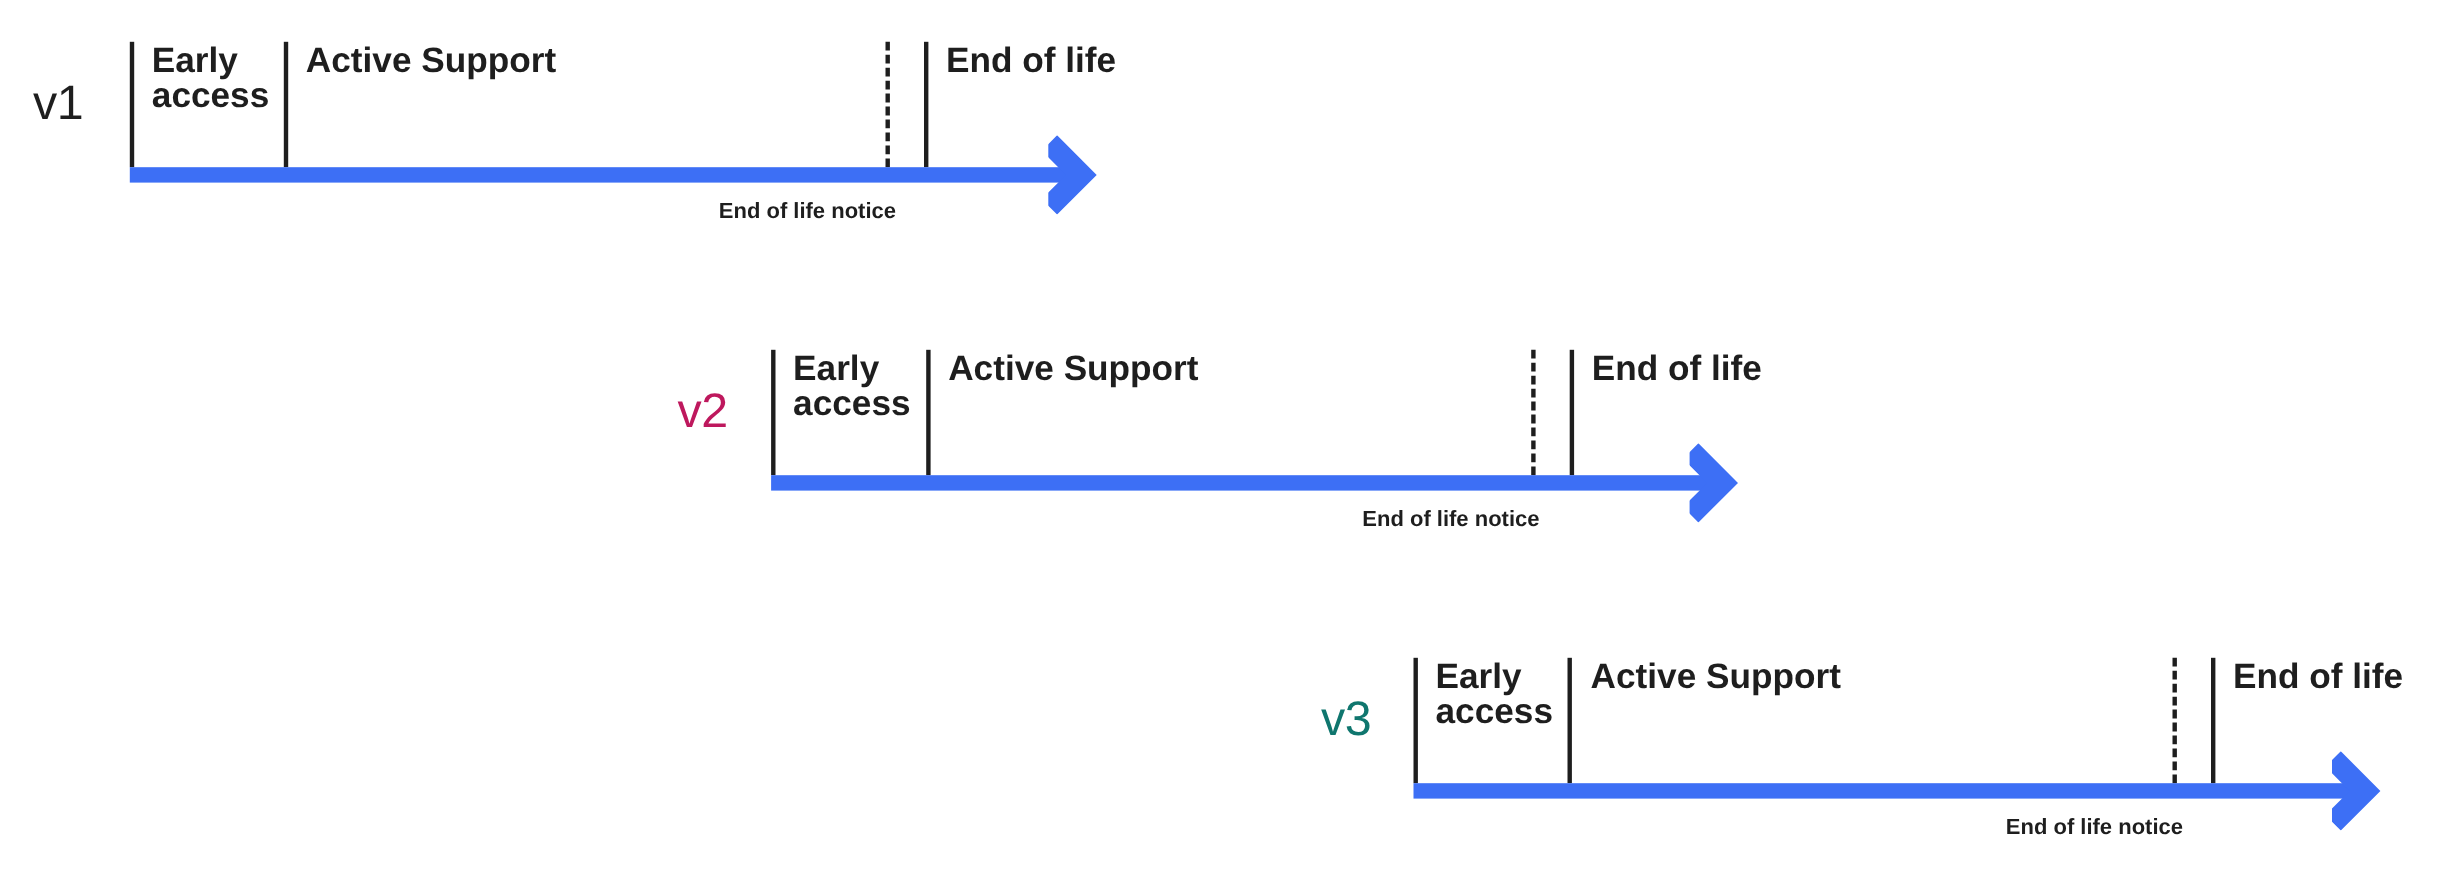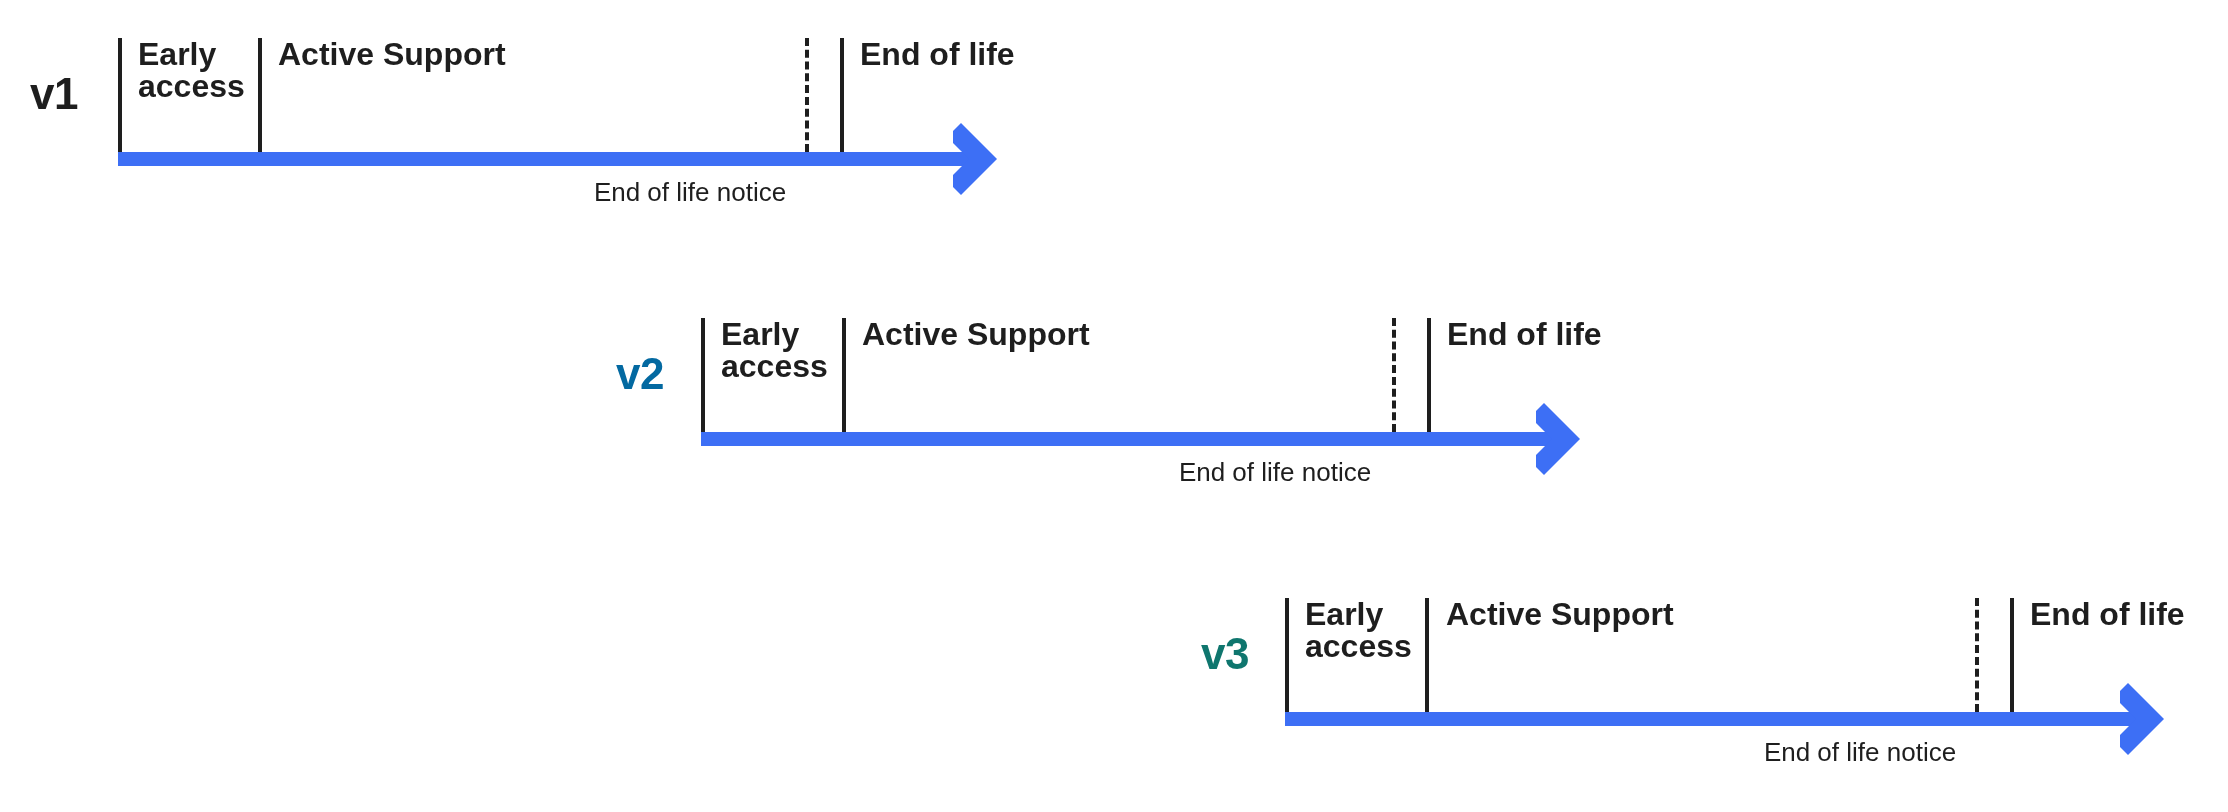--- a/index.html
+++ b/index.html
@@ -26,21 +26,21 @@
     left: 0;
     top: 0;
     width: 2228px;
     height: 0;
   }
 
   
   .version-label {
     position: absolute;
     font-size: 44px;
-    font-weight: 700;
+    font-weight: 400;
     line-height: 1;
     color: #1e1e1e;
     letter-spacing: -0.5px;
     white-space: nowrap;
   }
 
   
   .phase-divider {
     position: absolute;
     width: 4px;
@@ -60,26 +60,27 @@
     font-size: 32px;
     font-weight: 700;
     line-height: 32px;
     color: #1e1e1e;
     white-space: pre-line;
   }
 
   
   .notice-label {
     position: absolute;
-    font-size: 26px;
-    font-weight: 400;
+    font-size: 20px;
+    font-weight: 700;
     line-height: 32px;
     color: #1e1e1e;
     white-space: nowrap;
     transform: translateX(-50%);
+    margin-left: 44px;
   }
 
   
   .timeline-bar {
     position: absolute;
     height: 14px;
     background: #3d6ff5;
   }
 
   
@@ -105,21 +106,21 @@
       <div class="phase-label" style="left: 860px; top: 38px; color: rgb(30, 30, 30);">End of life</div>
       <div class="timeline-bar" style="left: 118px; top: 152px; width: 857px; background: rgb(61, 111, 245);"></div>
       <div class="timeline-arrow" style="left: 953px; top: 123px; width: 62px; height: 72px;">
         <svg width="62" height="72" viewBox="0 0 62 72">
           <path d="M8 0 L44 36 L8 72 L-6 58 L16 36 L-6 14 Z" fill="#3d6ff5"></path>
         </svg>
       </div>
       <div class="notice-label" style="left: 690px; top: 176px; color: rgb(30, 30, 30);">End of life notice</div>
     </div>
     <div class="timeline-row">
-      <div class="version-label" style="left: 616px; top: 352px; color: #0369a1;">v2</div>
+      <div class="version-label" style="left: 616px; top: 352px; color: #be185d;">v2</div>
       <div class="phase-divider" style="left: 701px; top: 318px; height: 114px; background: rgb(30, 30, 30);"></div>
       <div class="phase-divider" style="left: 842px; top: 318px; height: 114px; background: rgb(30, 30, 30);"></div>
       <div class="phase-divider" style="left: 1427px; top: 318px; height: 114px; background: rgb(30, 30, 30);"></div>
       <div class="notice-divider" style="left: 1392px; top: 318px; height: 114px; border-left-color: rgb(30, 30, 30);"></div>
       <div class="phase-label" style="left: 721px; top: 318px; color: rgb(30, 30, 30);">Early
 access</div>
       <div class="phase-label" style="left: 862px; top: 318px; color: rgb(30, 30, 30);">Active Support</div>
       <div class="phase-label" style="left: 1447px; top: 318px; color: rgb(30, 30, 30);">End of life</div>
       <div class="timeline-bar" style="left: 701px; top: 432px; width: 857px; background: rgb(61, 111, 245);"></div>
       <div class="timeline-arrow" style="left: 1536px; top: 403px; width: 62px; height: 72px;">

